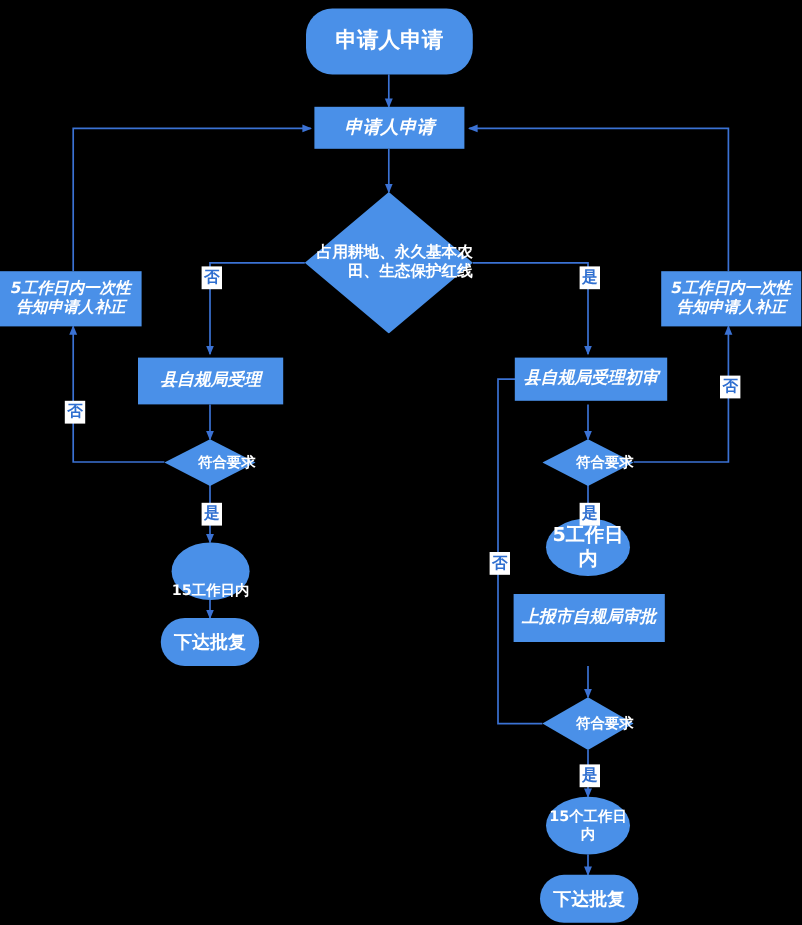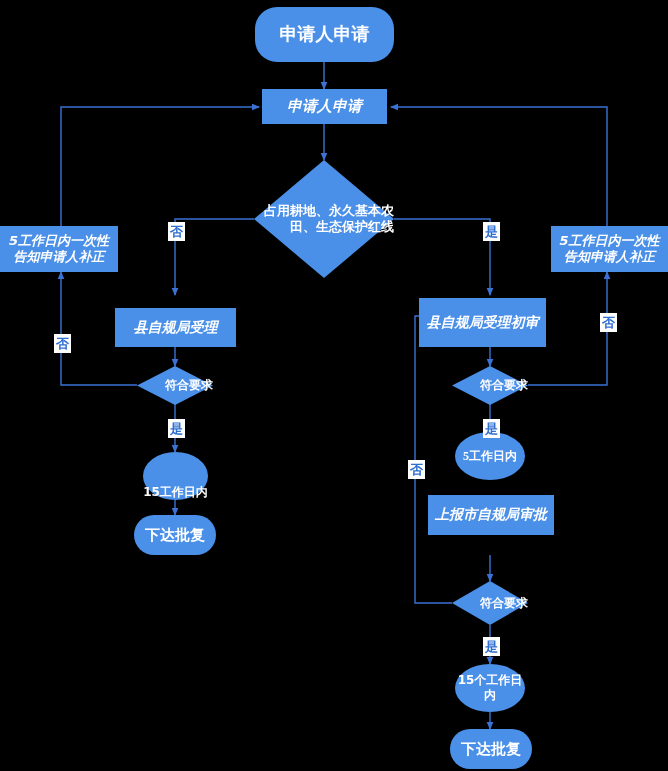--- a/index.html
+++ b/index.html
@@ -130,25 +130,25 @@
   </div>
 
   <div class="node rect" style="left:0px; top:226px; width:118px; height:46px; font-size:13px; padding:0 3px;">
     <span>5工作日内一次性告知申请人补正</span>
   </div>
 
   <div class="node rect" style="left:551px; top:226px; width:117px; height:46px; font-size:13px; padding:0 3px;">
     <span>5工作日内一次性告知申请人补正</span>
   </div>
 
-  <div class="node rect" style="left:115px; top:308px; width:121px; height:39px; font-size:14px;">
+  <div class="node rect" style="left:115px; top:298px; width:121px; height:39px; font-size:14px;">
     <span>县自规局受理</span>
   </div>
 
-  <div class="node rect" style="left:419px; top:298px; width:127px; height:49px; font-size:14px;">
+  <div class="node rect" style="left:429px; top:298px; width:127px; height:36px; font-size:14px;">
     <span>县自规局受理初审</span>
   </div>
 
   <div class="node diamond" style="left:137px; top:366px; width:76px; height:39px; font-size:12px;">
     <svg class="dshape" viewBox="0 0 76 39" preserveAspectRatio="none">
       <polygon points="38,0 76,19.5 38,39 0,19.5" fill="#4a90e8"></polygon>
     </svg>
     <span class="dlabel">符合要求</span>
   </div>
 
@@ -163,21 +163,21 @@
     <svg class="dshape" viewBox="0 0 76 44" preserveAspectRatio="none">
       <polygon points="38,0 76,22 38,44 0,22" fill="#4a90e8"></polygon>
     </svg>
     <span class="dlabel">符合要求</span>
   </div>
 
   <div class="node ellipse" style="left:143px; top:452px; width:65px; height:48px; font-size:12px;align-items:flex-end;">
     <span>15工作日内</span>
   </div>
 
-  <div class="node ellipse" style="left:455px; top:432px; width:70px; height:48px; font-size:12px;font-family:Liberation Serif, serif;">
+  <div class="node ellipse" style="left:455px; top:432px; width:70px; height:48px; font-size:16px;">
     <span>5工作日内</span>
   </div>
 
   <div class="node ellipse" style="left:455px; top:664px; width:70px; height:48px; font-size:12px;">
     <span>15个工作日内</span>
   </div>
 
   <div class="node round" style="left:134px; top:515px; width:82px; height:40px; font-size:15px;">
     <span>下达批复</span>
   </div>

